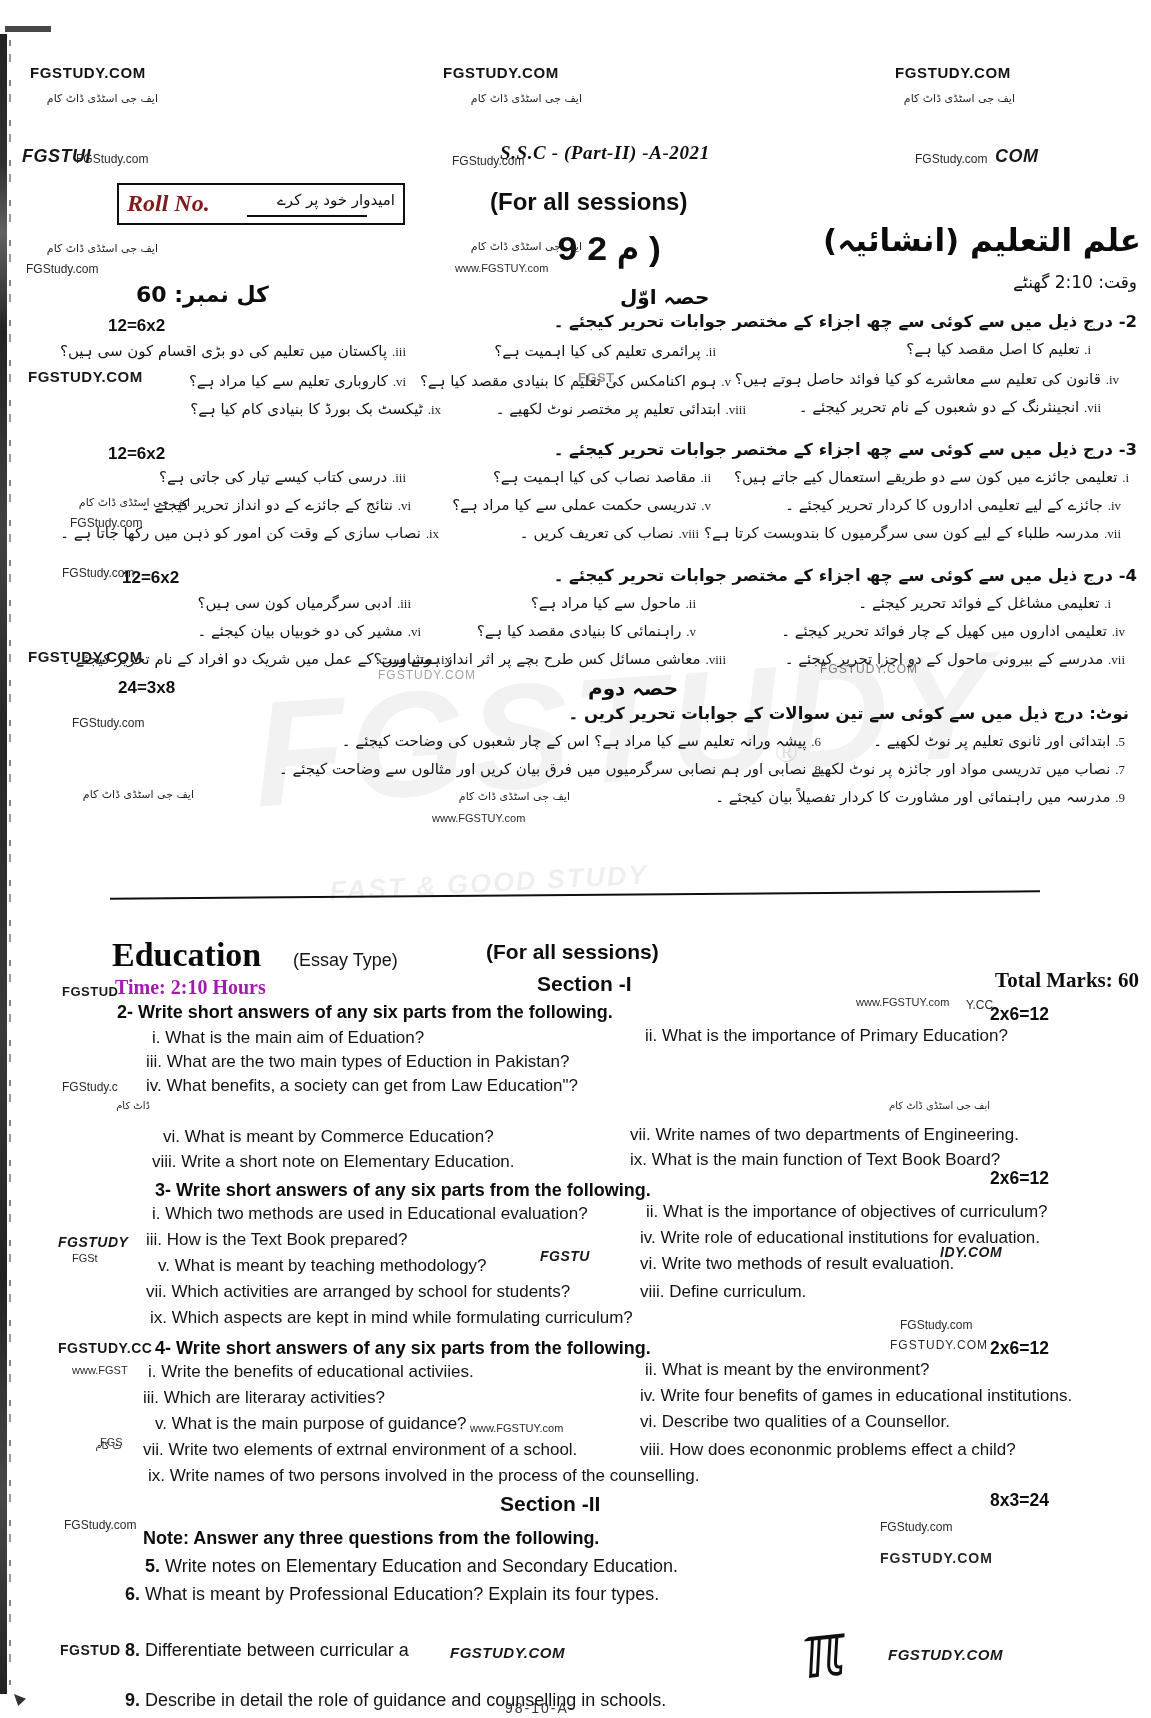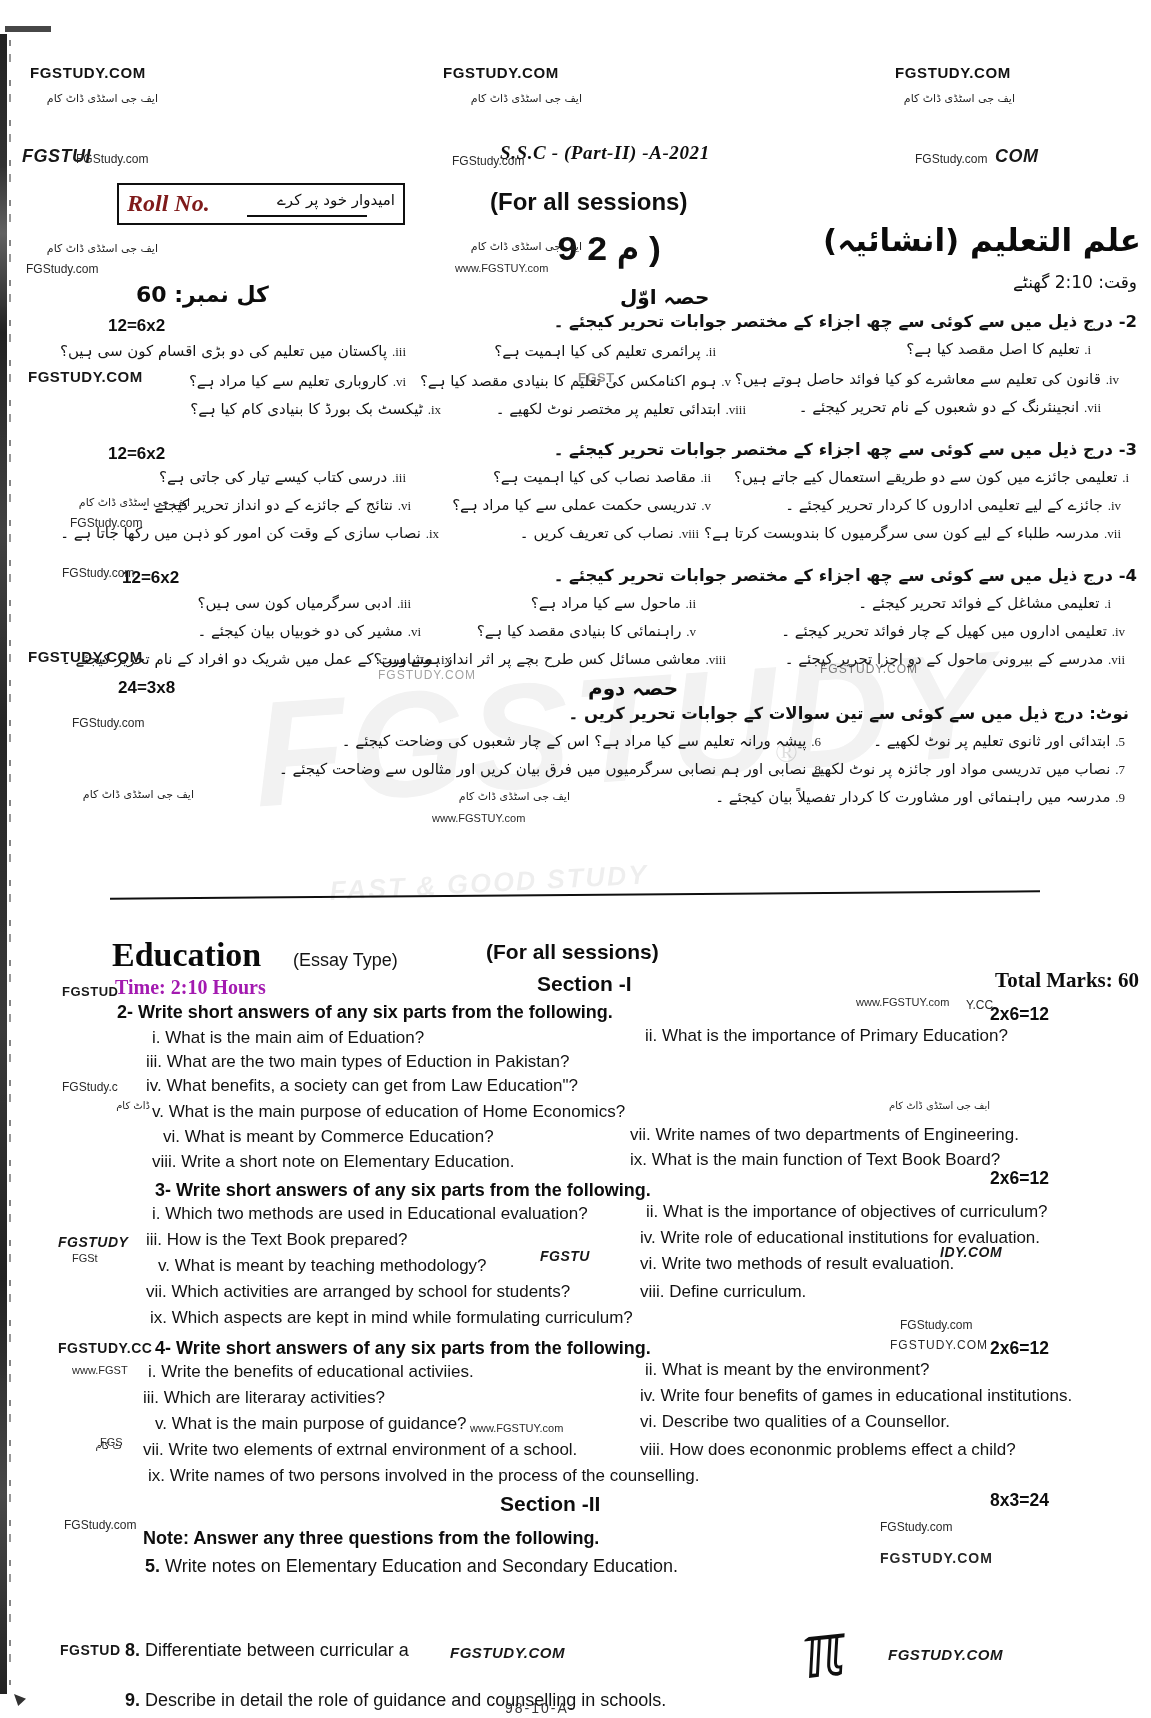--- a/index.html
+++ b/index.html
@@ -254,21 +254,20 @@
   <div class="fgl" style="left:856px;top:996px;font-size:11px;">www.FGSTUY.com</div>
   <div class="fgl" style="left:966px;top:998px;font-size:12px;">Y.CC</div>
 
   <div class="e-qhead" style="left:117px;top:1002px;">2- Write short answers of any six parts from the following.</div>
   <div class="e-mk" style="left:990px;top:1004px;">2x6=12</div>
 
   <div class="e-part" style="left:152px;top:1028px;"><span>i.</span> <span>What is the main aim of Eduation?</span></div>
   <div class="e-part" style="left:645px;top:1026px;"><span>ii.</span> <span>What is the importance of Primary Education?</span></div>
   <div class="e-part" style="left:146px;top:1052px;"><span>iii.</span> <span>What are the two main types of Eduction in Pakistan?</span></div>
   <div class="e-part" style="left:146px;top:1076px;"><span>iv.</span> <span>What benefits, a society can get from Law Education"?</span></div>
-  <div class="e-part" style="left:152px;top:1102px;"><span>v.</span> <span>What is the main purpose of education of Home Economics?</span></div>
   <div class="e-part" style="left:163px;top:1127px;"><span>vi.</span> <span>What is meant by Commerce Education?</span></div>
   <div class="e-part" style="left:630px;top:1125px;"><span>vii.</span> <span>Write names of two departments of Engineering.</span></div>
   <div class="e-part" style="left:152px;top:1152px;"><span>viii.</span> <span>Write a short note on Elementary Education.</span></div>
   <div class="e-part" style="left:630px;top:1150px;"><span>ix.</span> <span>What is the main function of Text Book Board?</span></div>
 
   <div class="fgl" style="left:62px;top:1080px;font-size:12px;">FGStudy.c</div>
   <div class="urtag" style="left:90px;top:1100px;width:60px;font-size:10px;">ڈاٹ کام</div>
   <div class="urtag" style="left:860px;top:1100px;width:130px;font-size:10px;">ایف جی اسٹڈی ڈاٹ کام</div>
 
   <div class="e-qhead" style="left:155px;top:1180px;">3- Write short answers of any six parts from the following.</div>
@@ -308,20 +307,21 @@
   <div class="e-part" style="left:148px;top:1466px;"><span>ix.</span> <span>Write names of two persons involved in the process of the counselling.</span></div>
 
   <div class="urtag" style="left:56px;top:1440px;width:66px;font-size:10px;">ٹ کام</div>
   <div class="fgl" style="left:100px;top:1436px;font-size:11px;">FGS</div>
 
   <div class="e-sec2">Section -II</div>
   <div class="e-mk" style="left:990px;top:1490px;">8x3=24</div>
   <div class="e-note">Note:  Answer any three questions from the following.</div>
 
   <div class="e-sq" style="left:125px;top:1556px;margin-left:20px;"><b>5.</b> <span>Write notes on Elementary Education and Secondary Education.</span></div>
+  <div class="e-sq" style="left:125px;top:1584px;"><b>6.</b> <span>What is meant by Professional Education? Explain its four types.</span></div>
   <div class="e-sq" style="left:125px;top:1640px;"><b>8.</b> <span>Differentiate between curricular a</span></div>
   <div class="e-sq" style="left:125px;top:1690px;"><b>9.</b> <span>Describe in detail the role of guidance and counselling in schools.</span></div>
 
   <div class="e-foot">98-10-A-</div>
 
   <div class="fgl" style="left:64px;top:1518px;font-size:12px;">FGStudy.com</div>
   <div class="fgl" style="left:880px;top:1520px;font-size:12px;">FGStudy.com</div>
   <div class="fgl" style="left:880px;top:1550px;font-size:14px;letter-spacing:1px;font-weight:bold;">FGSTUDY.COM</div>
   <div class="fg" style="left:60px;top:1642px;font-size:14px;">FGSTUD</div>
   <div class="fg" style="left:450px;top:1644px;font-size:15px;font-style:italic;">FGSTUDY.COM</div>

